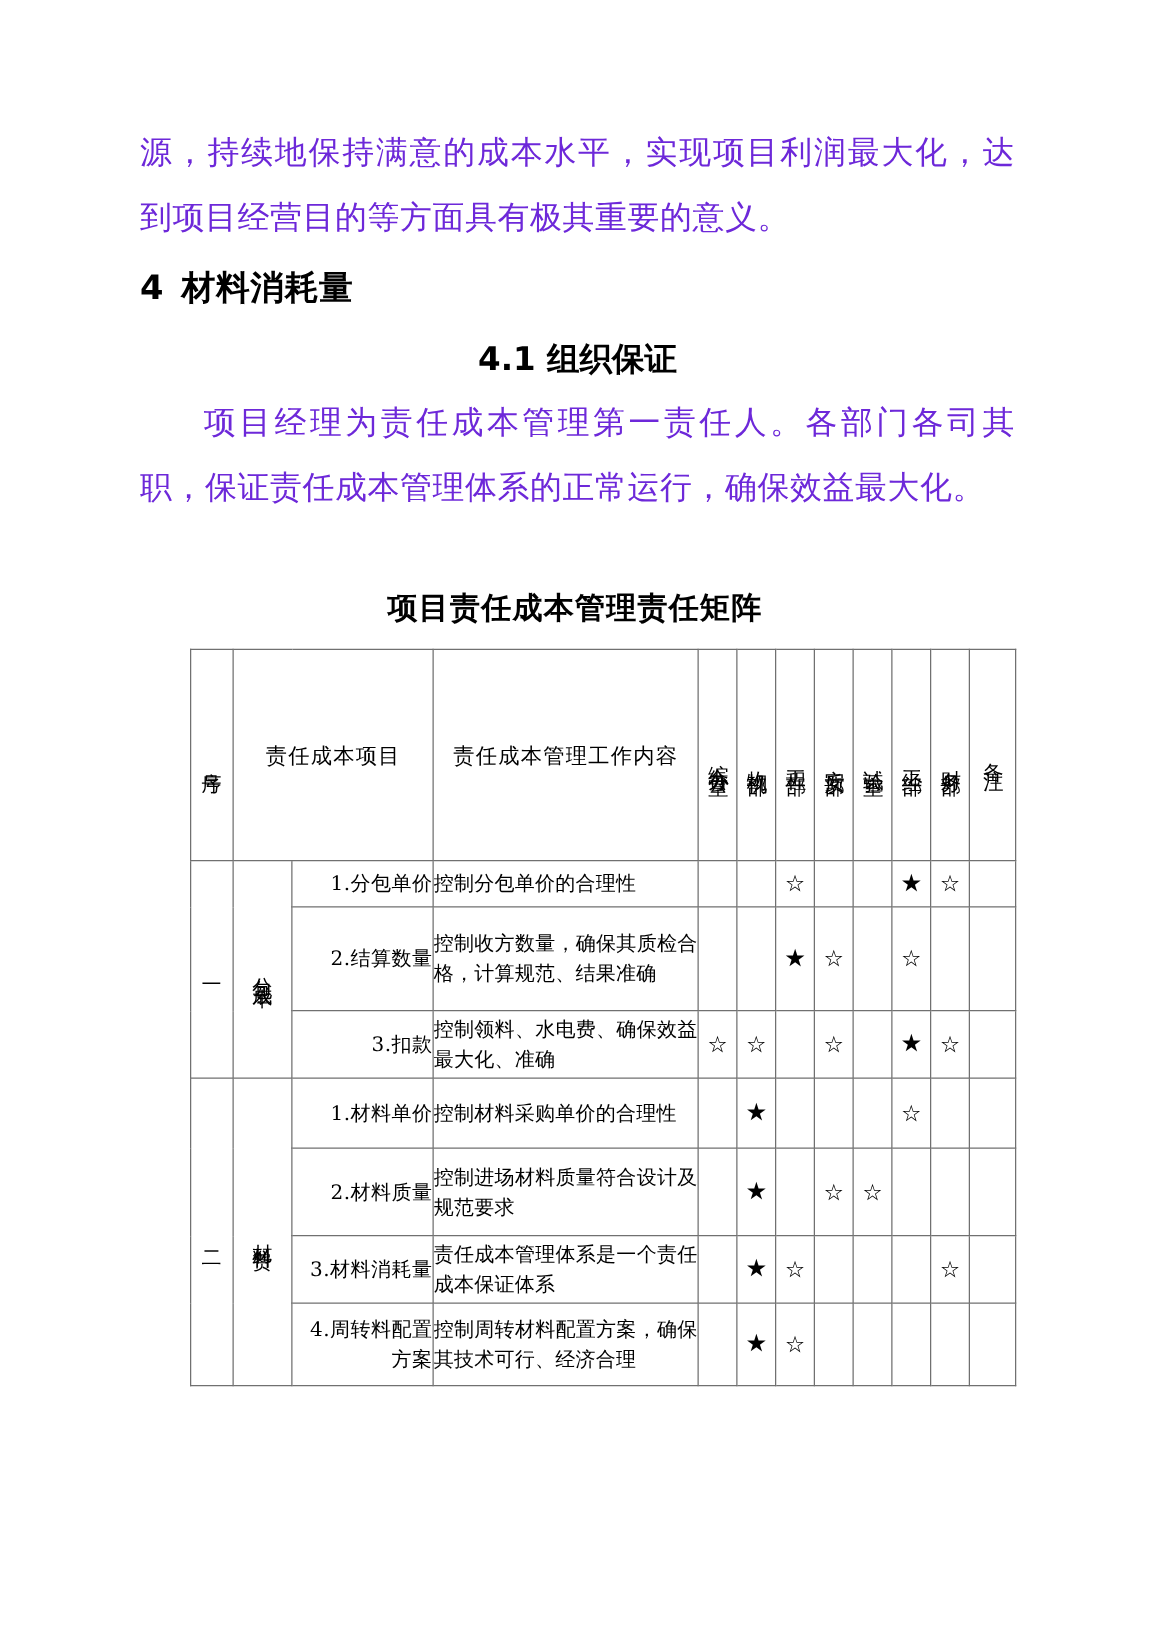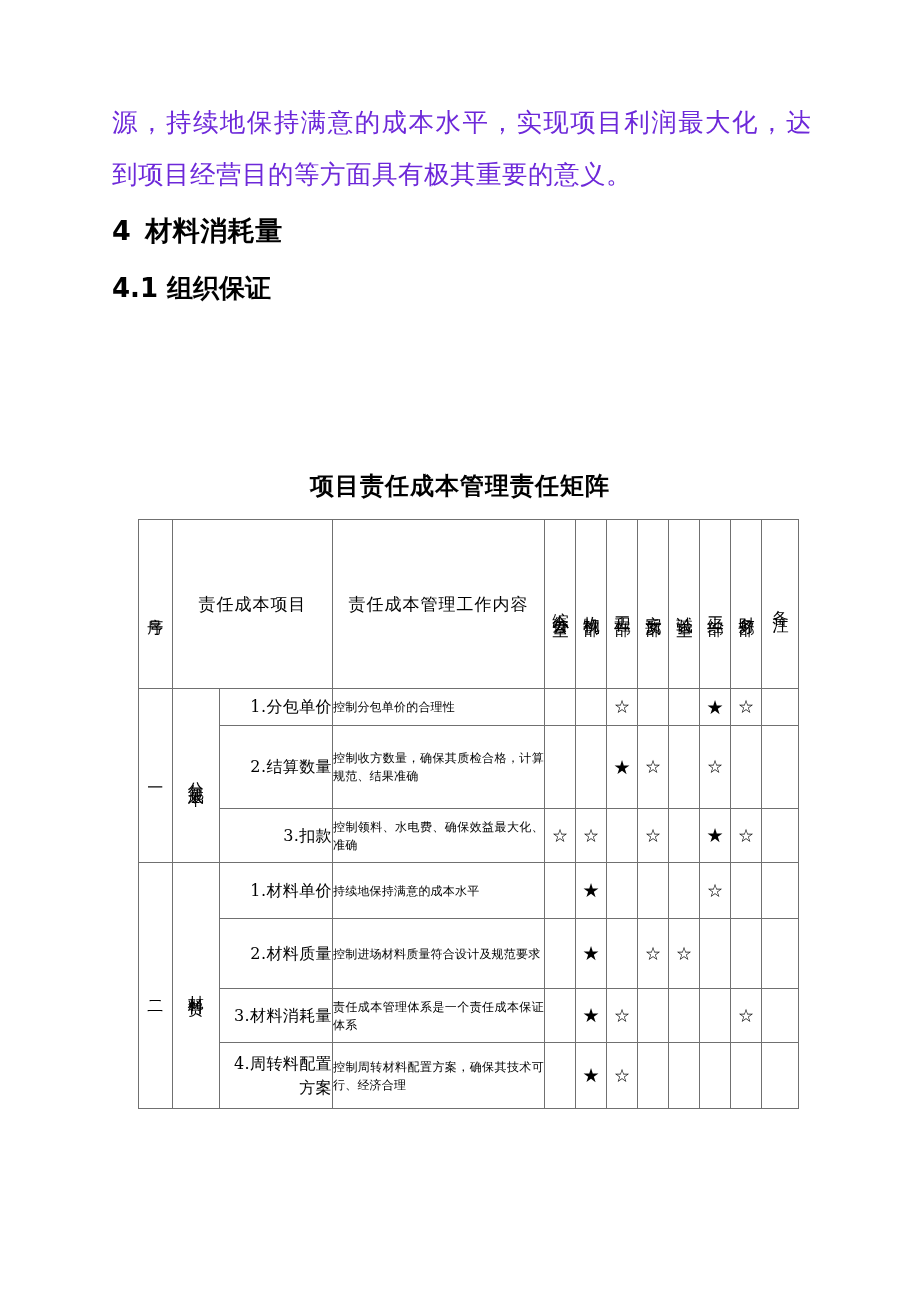--- a/index.html
+++ b/index.html
@@ -54,39 +54,40 @@
   }
   .h1 .num { margin-right: 14px; font-weight: bold; }
 
   .h2 {
     font-family: "DejaVu Sans", "Liberation Sans", sans-serif;
     font-weight: bold;
     font-size: 26px;
     line-height: 48px;
     margin: 8px 0 0 0;
     letter-spacing: 0px;
+    text-align: center;
   }
 
   
   .tbl-title {
     position: absolute;
     left: 0;
     top: 470px;
     width: 920px;
     text-align: center;
     font-family: Liberation Mono, monospace;
     font-weight: bold;
     font-size: 24px;
     letter-spacing: 1px;
   }
 
   
   .tbl-wrap {
     position: absolute;
-    left: 138px;
+    left: 152px;
     top: 519px;
     width: 638px;
   }
   table.matrix {
     border-collapse: collapse;
     table-layout: fixed;
     width: 638px;
     font-family: "DejaVu Serif", "Liberation Serif", serif;
     font-size: 15.5px;
     color: #000;
@@ -127,21 +128,21 @@
 
   .item-cell {
     padding: 5px 2px 5px 5px;
     font-size: 16px;
     line-height: 1.5;
     letter-spacing: 0.4px;
     text-align: right;
   }
   .desc-cell {
     padding: 5px 3px 5px 5px;
-    font-size: 12px;
+    font-size: 16px;
     line-height: 1.5;
     letter-spacing: 0.2px;
     text-align: justify;
   }
   .star-cell {
     text-align: center;
     font-size: 16px;
     line-height: 1;
   }
   .star-solid { font-size: 17px; color: #000; }
@@ -171,20 +172,21 @@
   <div class="content">
     <p class="para">源，持续地保持满意的成本水平，实现项目利润最大化，达到项目经营目的等方面具有极其重要的意义。</p>
 
     <h1 class="h1">
       <span class="num">4</span><span>材料消耗量</span>
     </h1>
 
 
     <h2 class="h2">4.1 组织保证</h2>
 
+    <p class="para indent">项目经理为责任成本管理第一责任人。各部门各司其职，保证责任成本管理体系的正常运行，确保效益最大化。</p>
   </div>
 
   <div class="tbl-title">项目责任成本管理责任矩阵</div>
 
 
   <div class="tbl-wrap">
     <table class="matrix">
       <colgroup>
         <col style="width:34px">
         <col style="width:47px">
@@ -248,21 +250,21 @@
             <td class="star-cell"><span class="star-hollow">☆</span></td>
             <td class="star-cell"><span></span></td>
             <td class="star-cell"><span class="star-solid">★</span></td>
             <td class="star-cell"><span class="star-hollow">☆</span></td>
             <td class="star-cell"></td>
           </tr>
           <tr class="section-top" style="height: 56px;">
             <td rowspan="4" class="idx-cell"><span class="vtext">二</span></td>
             <td rowspan="4" class="grp-cell"><span class="vtext">材料费</span></td>
             <td class="item-cell">1.材料单价</td>
-            <td class="desc-cell">持续地保持满意的成本水平</td>
+            <td class="desc-cell">控制材料采购单价的合理性</td>
             <td class="star-cell"><span></span></td>
             <td class="star-cell"><span class="star-solid">★</span></td>
             <td class="star-cell"><span></span></td>
             <td class="star-cell"><span></span></td>
             <td class="star-cell"><span></span></td>
             <td class="star-cell"><span class="star-hollow">☆</span></td>
             <td class="star-cell"><span></span></td>
             <td class="star-cell"></td>
           </tr>
           <tr style="height: 70px;">

